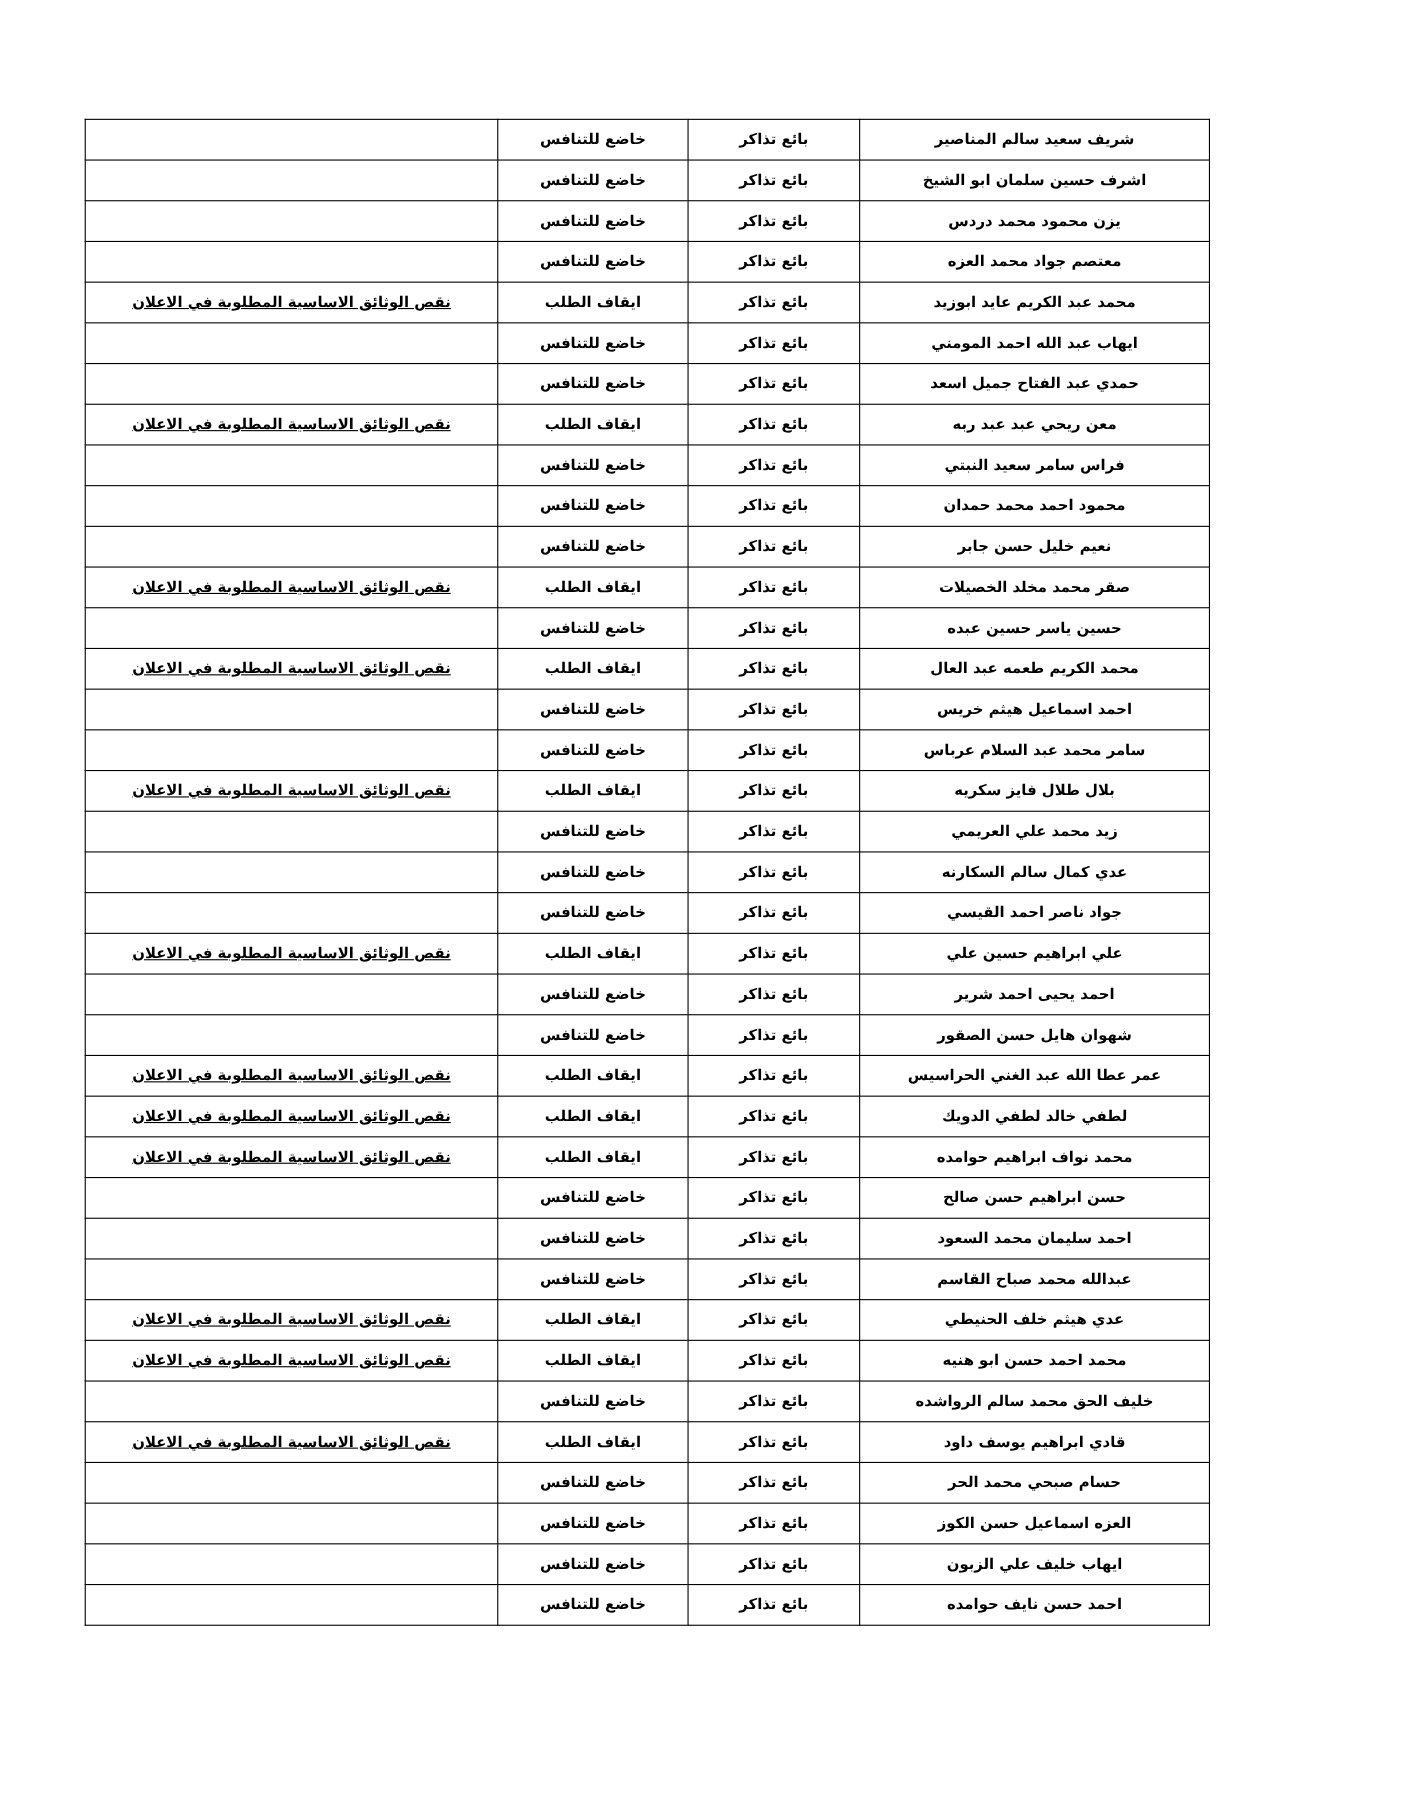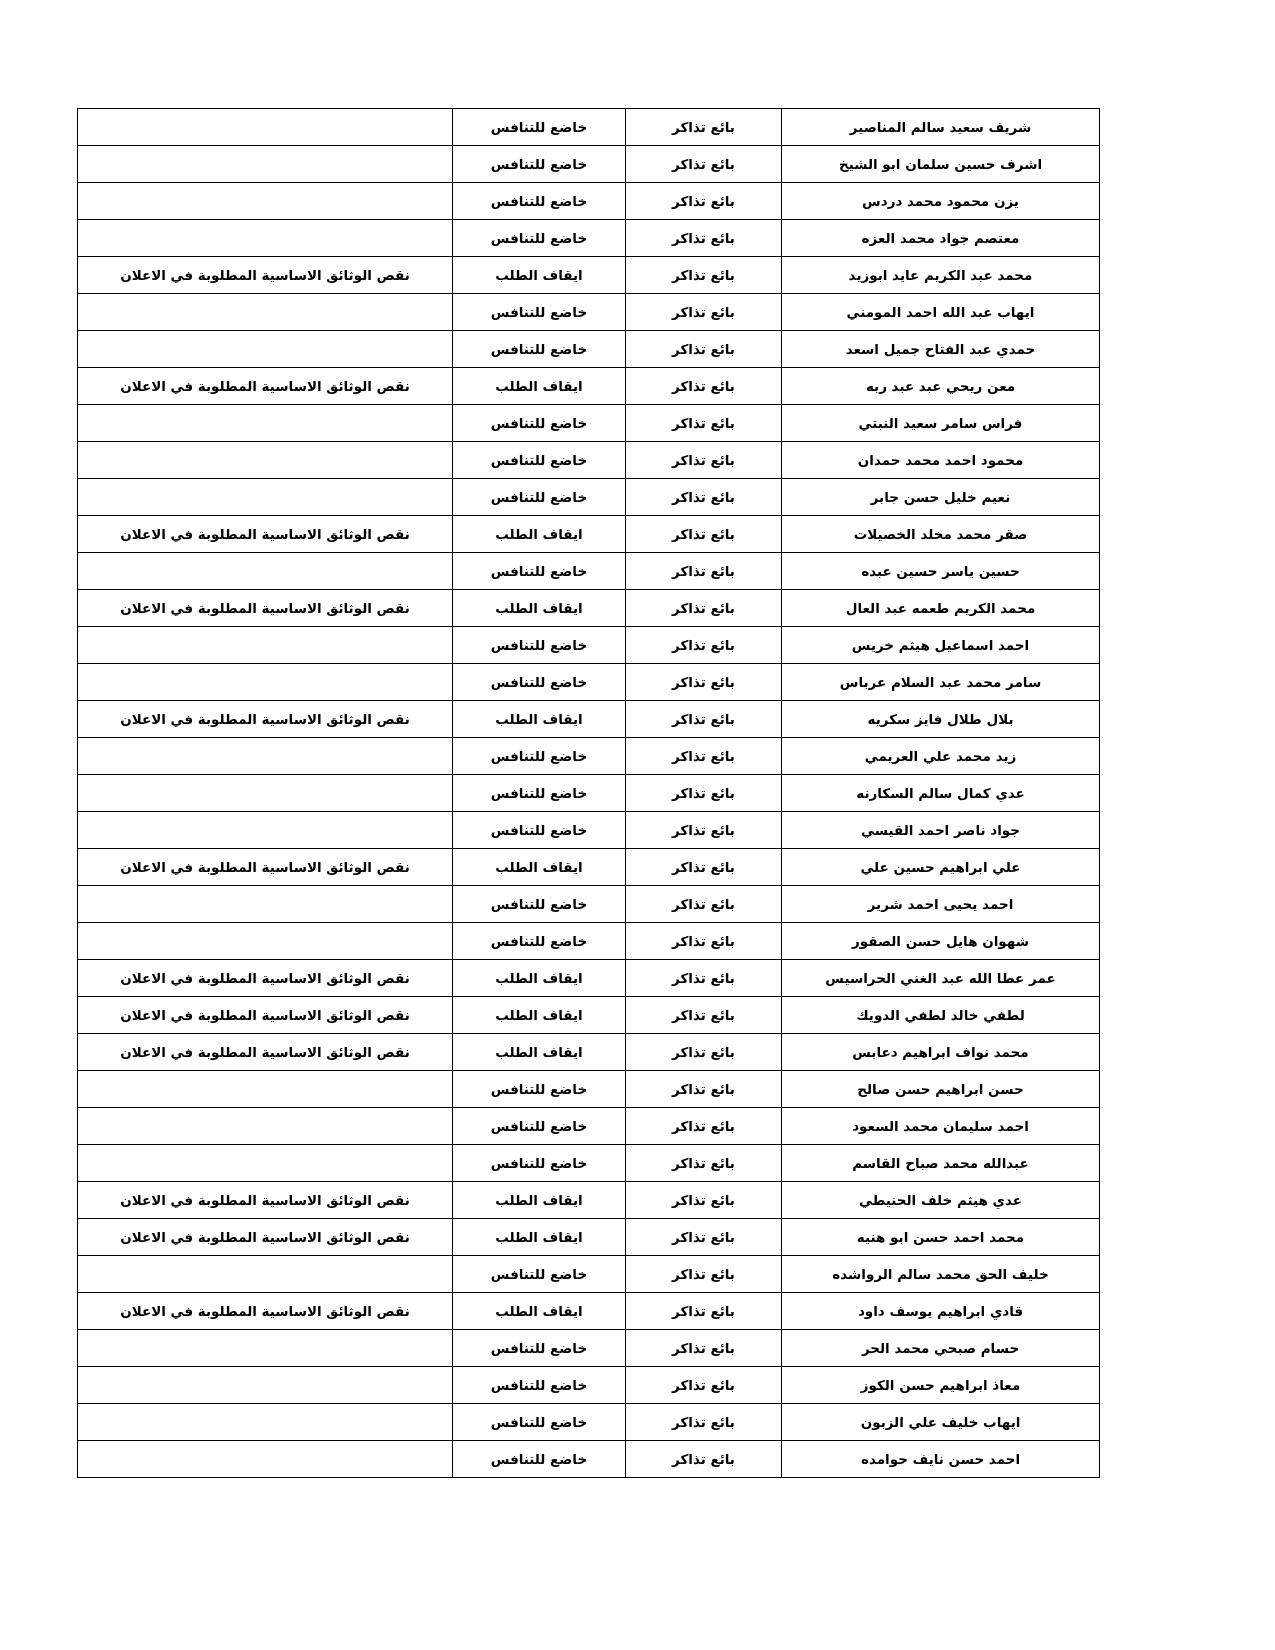--- a/index.html
+++ b/index.html
@@ -34,21 +34,21 @@
     vertical-align: middle;
     font-size: 13.5px;
     font-weight: bold;
     line-height: 1.2;
     white-space: nowrap;
     overflow: hidden;
   }
   td.col-name   { width: 305px; }
   td.col-job    { width: 143px; }
   td.col-status { width: 160px; }
-  td.col-note   { width: 362px; }
+  td.col-note   { width: 362px; text-decoration: underline; }
   td.col-note   { font-size: 13px; }
 </style>
 </head>
 <body>
 
 <div class="page">
   <table class="records">
     <tbody>
         <tr>
           <td class="col-name">شريف سعيد سالم المناصير</td>
@@ -194,21 +194,21 @@
           <td class="col-status">ايقاف الطلب</td>
           <td class="col-note">نقص الوثائق الاساسية المطلوبة في الاعلان</td>
         </tr>
         <tr>
           <td class="col-name">لطفي خالد لطفي الدويك</td>
           <td class="col-job">بائع تذاكر</td>
           <td class="col-status">ايقاف الطلب</td>
           <td class="col-note">نقص الوثائق الاساسية المطلوبة في الاعلان</td>
         </tr>
         <tr>
-          <td class="col-name">محمد نواف ابراهيم دعابس</td>
+          <td class="col-name">محمد نواف ابراهيم حوامده</td>
           <td class="col-job">بائع تذاكر</td>
           <td class="col-status">ايقاف الطلب</td>
           <td class="col-note">نقص الوثائق الاساسية المطلوبة في الاعلان</td>
         </tr>
         <tr>
           <td class="col-name">حسن ابراهيم حسن صالح</td>
           <td class="col-job">بائع تذاكر</td>
           <td class="col-status">خاضع للتنافس</td>
           <td class="col-note"></td>
         </tr>
@@ -248,21 +248,21 @@
           <td class="col-status">ايقاف الطلب</td>
           <td class="col-note">نقص الوثائق الاساسية المطلوبة في الاعلان</td>
         </tr>
         <tr>
           <td class="col-name">حسام صبحي محمد الحر</td>
           <td class="col-job">بائع تذاكر</td>
           <td class="col-status">خاضع للتنافس</td>
           <td class="col-note"></td>
         </tr>
         <tr>
-          <td class="col-name">معاذ ابراهيم حسن الكوز</td>
+          <td class="col-name">العزه اسماعيل حسن الكوز</td>
           <td class="col-job">بائع تذاكر</td>
           <td class="col-status">خاضع للتنافس</td>
           <td class="col-note"></td>
         </tr>
         <tr>
           <td class="col-name">ايهاب خليف علي الزبون</td>
           <td class="col-job">بائع تذاكر</td>
           <td class="col-status">خاضع للتنافس</td>
           <td class="col-note"></td>
         </tr>

